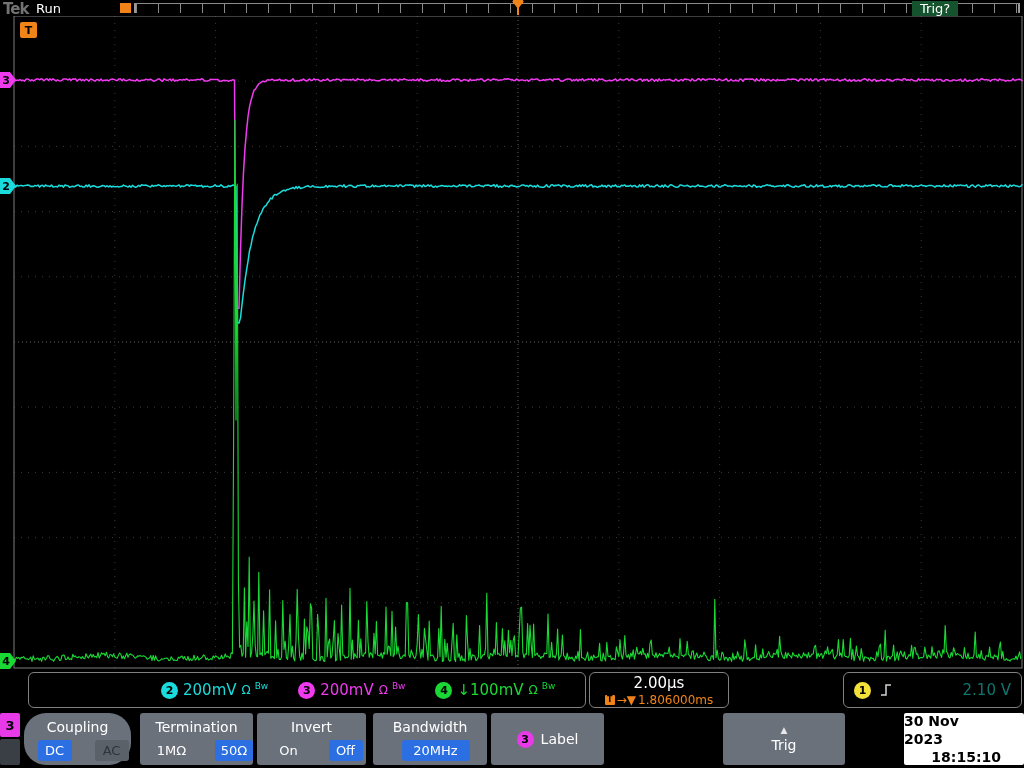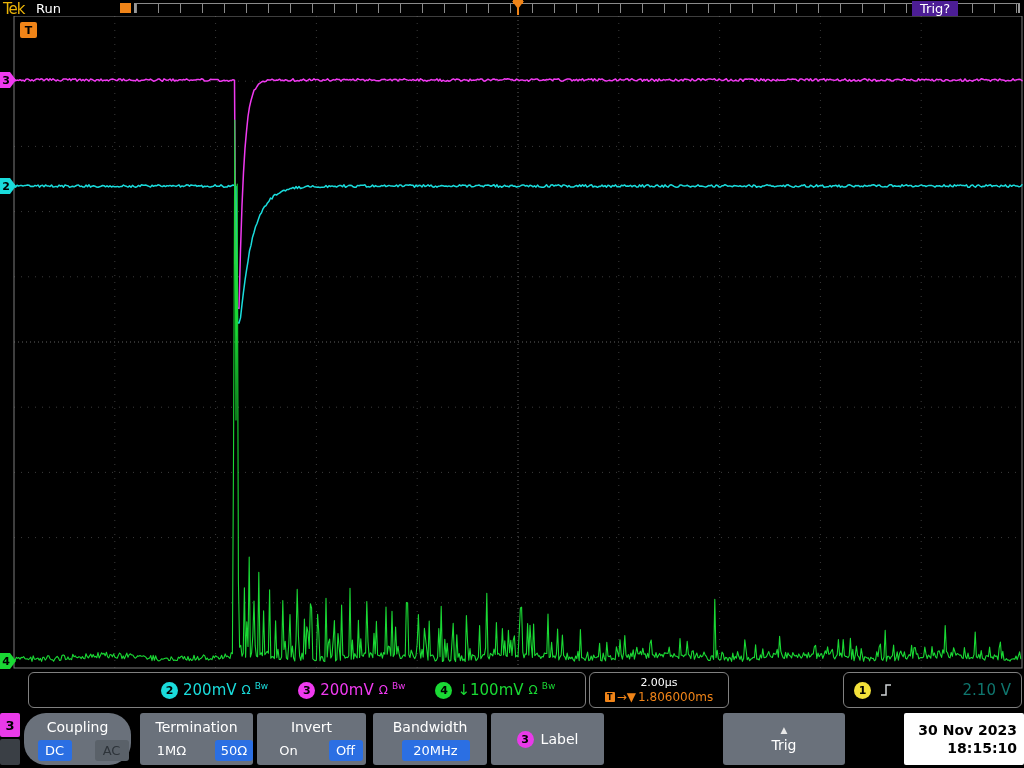--- a/index.html
+++ b/index.html
@@ -1,47 +1,47 @@
 <!DOCTYPE html>
 <html><head>
 <meta charset="utf-8">
 <style>
   html,body{margin:0;padding:0;background:#000;width:1024px;height:768px;overflow:hidden;
     font-family:"DejaVu Sans", sans-serif;}
   .screen{position:relative;width:1024px;height:768px;background:#000;}
   #wave-svg{position:absolute;left:0;top:0;z-index:1;}
   
   .topbar{position:absolute;left:0;top:0;width:1024px;height:16px;background:#000;z-index:5;}
-  .tek{position:absolute;left:3px;top:0;color:#eab308;font-weight:normal;font-size:15px;letter-spacing:-1px;}
+  .tek{position:absolute;left:3px;top:0;color:#737373;font-weight:bold;font-size:15px;letter-spacing:-1px;}
   .run{position:absolute;left:36px;top:1px;color:#fff;font-size:13px;}
   .record-strip{position:absolute;left:134px;top:3px;width:886px;height:10px;
     border-left:2px solid #999;border-right:2px solid #999;border-top:1px solid #8a8a8a;
     background:repeating-linear-gradient(90deg,#8a8a8a 0 1px,transparent 1px 22px);box-sizing:border-box;}
   .rec-start{position:absolute;left:120px;top:3px;width:11px;height:10px;background:#f08418;}
   .trig-stem{position:absolute;left:517px;top:0;width:2px;height:15px;background:#f08418;z-index:6;}
   .trig-head{position:absolute;left:512px;top:1px;width:0;height:0;z-index:6;
     border-left:6px solid transparent;border-right:6px solid transparent;border-top:8px solid #f08418;}
   .trig-head-cap{position:absolute;left:513px;top:0;width:10px;height:4px;background:#f08418;z-index:6;}
-  .trigq{position:absolute;left:912px;top:1px;color:#fff;font-size:13px;background:#4c1d95;padding:0 8px;z-index:7;}
+  .trigq{position:absolute;left:912px;top:1px;color:#fff;font-size:13px;background:#14532d;padding:0 8px;z-index:7;}
   
   .tflag{position:absolute;left:20px;top:22px;width:17px;height:16px;background:#f08418;color:#000;
     font-weight:bold;font-size:11px;display:flex;align-items:center;justify-content:center;border-radius:2px;z-index:5;}
   
   .chmark{position:absolute;left:0;width:16px;height:16px;color:#000;font-size:11px;font-weight:bold;
     display:flex;align-items:center;justify-content:center;padding-right:4px;box-sizing:border-box;
     clip-path:polygon(0 0,10px 0,16px 8px,10px 16px,0 16px);z-index:4;}
   
   .rbox{position:absolute;top:672px;height:36px;background:#000;border:1px solid #808080;border-radius:6px;
     box-sizing:border-box;display:flex;align-items:center;z-index:5;}
   .chread{display:flex;align-items:center;gap:5px;font-size:15px;}
   .badge{width:17px;height:17px;border-radius:50%;color:#000;font-size:11px;font-weight:bold;
     display:inline-flex;align-items:center;justify-content:center;flex:none;}
   .imp{font-size:12px;}
   .bwtag{font-size:9px;position:relative;top:-4px;margin-left:-1px;}
-  .hline1{color:#fff;font-size:11px;text-align:center;}
+  .hline1{color:#fff;font-size:15px;text-align:center;}
   .hline2{color:#f08418;font-size:12px;display:flex;align-items:center;gap:2px;justify-content:center;}
   .ticon{width:10px;height:10px;background:#f08418;color:#000;font-size:8px;font-weight:bold;
     display:inline-flex;align-items:center;justify-content:center;border-radius:1px;}
   .acqtxt{color:#fff;font-size:13px;line-height:15px;}
   .lvl{color:#0f766e;font-size:15px;margin-left:auto;}
   
   .menubar{position:absolute;left:0;top:710px;width:1024px;height:58px;background:#000;z-index:5;}
   .chtab{position:absolute;left:0;top:3px;width:20px;height:24px;background:#e93ae9;color:#000;font-weight:bold;
     font-size:13px;display:flex;align-items:center;justify-content:center;border-radius:2px;}
   .chtab2{position:absolute;left:0;top:29px;width:20px;height:26px;background:#3a3f45;border-radius:2px;}
@@ -52,21 +52,21 @@
     font-size:13px;padding:0 6px;box-sizing:border-box;margin-left:11px;}
   .sel{background:#2b6fe3;color:#fff;}
   .plain{color:#fff;}
   .dis{background:#5a6169;color:#2e343a;}
   .centerrow{display:flex;align-items:center;justify-content:center;height:100%;}
   .lbadge{width:17px;height:17px;border-radius:50%;background:#e93ae9;color:#000;font-weight:bold;font-size:11px;
     display:flex;align-items:center;justify-content:center;margin-right:7px;}
   .morecol{display:flex;flex-direction:column;align-items:center;justify-content:center;height:100%;gap:2px;}
   .morearrow{font-size:9px;color:#e8e8e8;}
   .datebox{position:absolute;left:904px;top:3px;width:120px;height:52px;background:#fff;color:#000;border-radius:2px;
-    display:flex;flex-direction:column;align-items:flex-end;justify-content:center;padding-right:7px;
+    display:flex;flex-direction:column;align-items:flex-end;justify-content:center;padding-right:23px;
     box-sizing:border-box;font-size:14px;font-weight:bold;line-height:18px;}
 </style>
 </head>
 <body>
 
 <div class="screen">
 
   <svg id="wave-svg" width="1024" height="768" viewBox="0 0 1024 768">
       <line x1="114.8" y1="16" x2="114.8" y2="668" stroke="#3b3b3b" stroke-width="1" stroke-dasharray="1 6"></line>
       <line x1="14" y1="81.2" x2="1022" y2="81.2" stroke="#3b3b3b" stroke-width="1" stroke-dasharray="1 6"></line>

